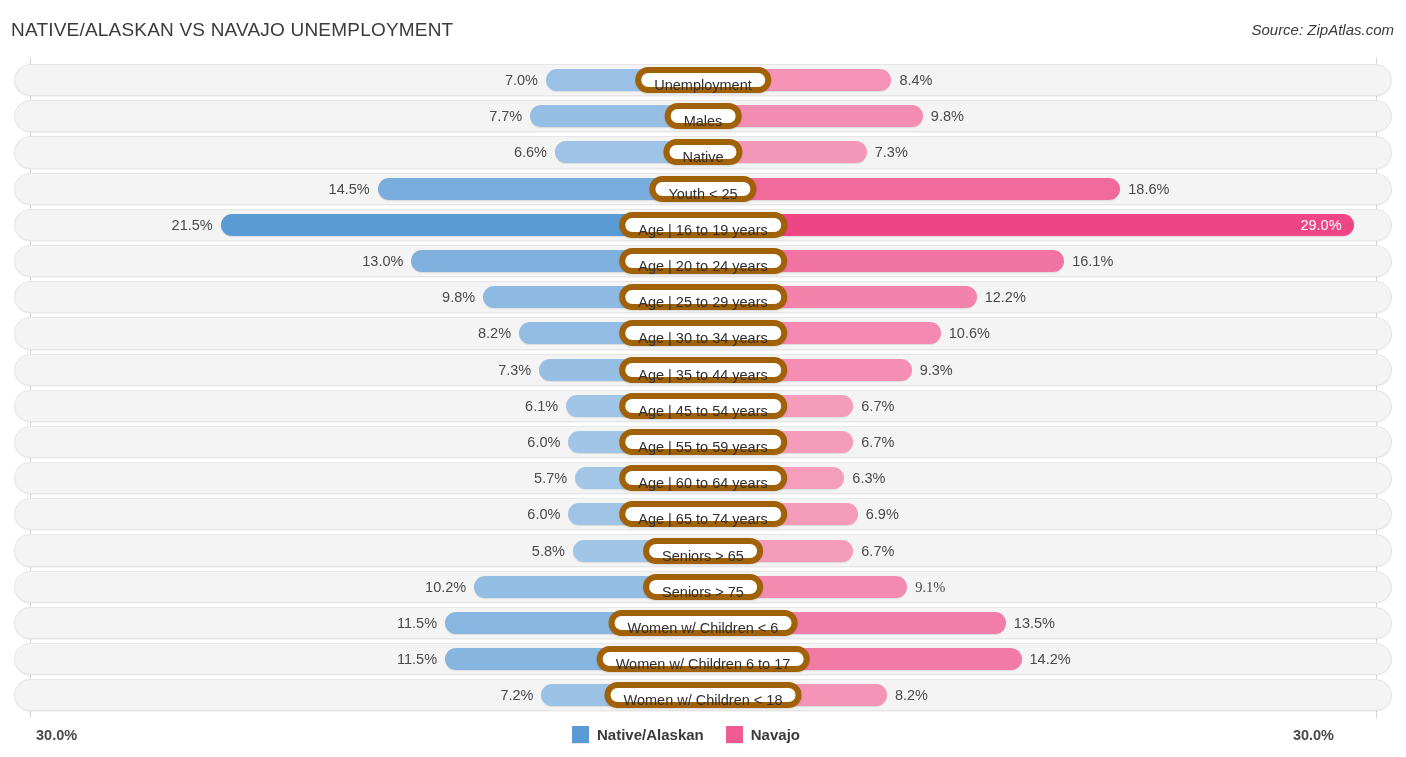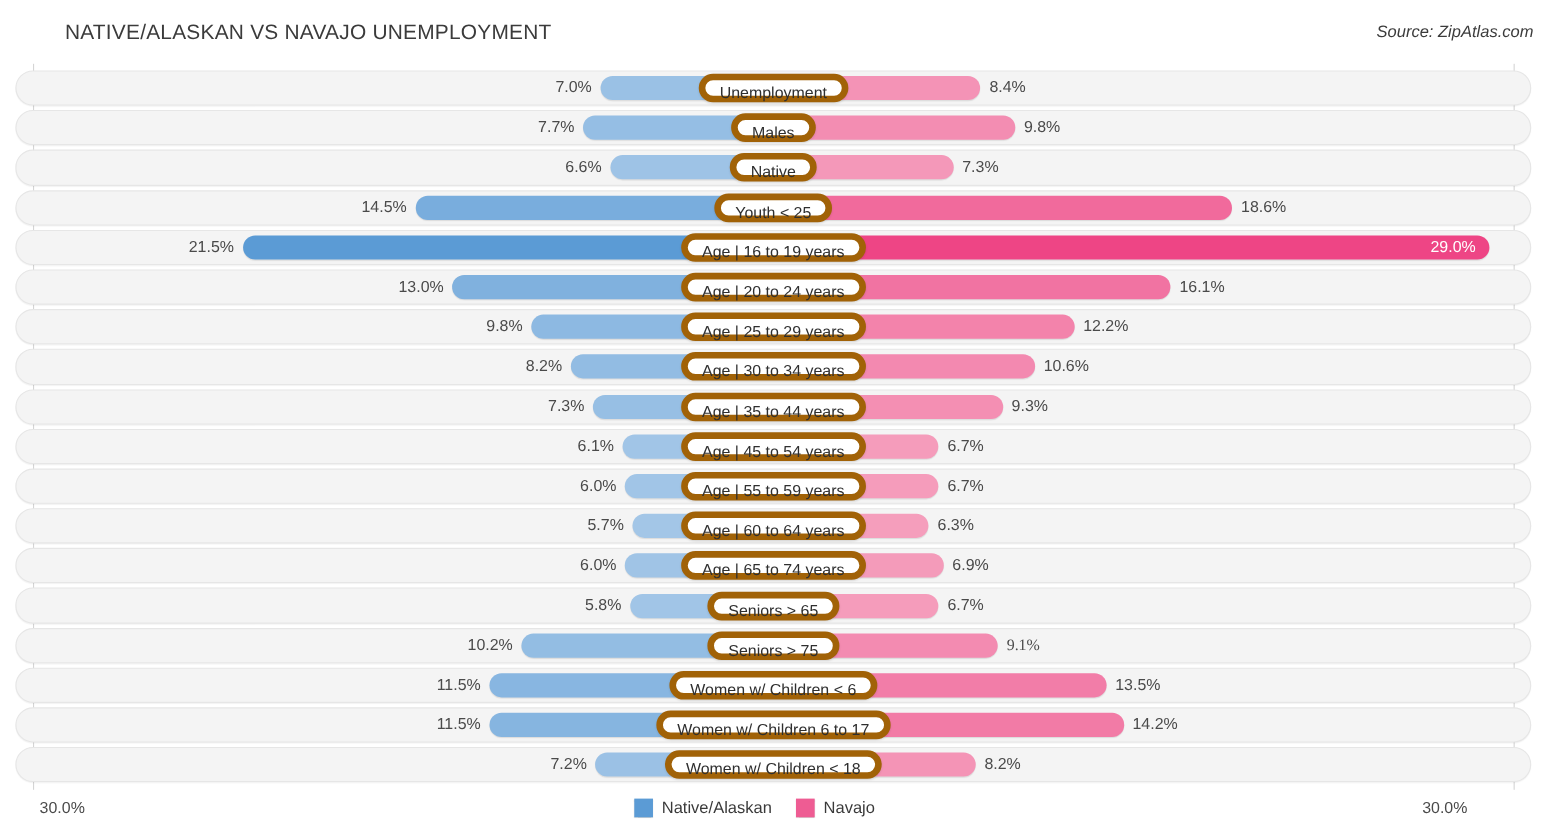--- a/index.html
+++ b/index.html
@@ -10,21 +10,20 @@
     font-family: "Liberation Sans", sans-serif;
     overflow: hidden;
   }
   #chart-root { position: relative; width: 1406px; height: 757px; background: #fff; }
 
   .header { position: absolute; top: 0; left: 0; width: 1406px; height: 54px; }
   .chart-title {
     position: absolute; left: 11px; top: 19px;
     font-size: 19px; color: #3b3b3b; letter-spacing: .2px;
     white-space: nowrap;
-    margin-left: 48px;
   }
   .chart-source {
     position: absolute; right: 12px; top: 21px;
     font-size: 15px; font-style: italic; color: #3b3b3b;
     white-space: nowrap;
   }
 
   .plot { position: absolute; left: 0; top: 58px; width: 1406px; height: 660px; }
 
   .gridline { position: absolute; top: 0; bottom: 0; width: 1px; background: #d5d5d5; }
@@ -71,21 +70,21 @@
     border: 6px solid #a16207;
     border-radius: 14px;
     height: 26px; line-height: 24px;
     padding: 0 13px;
     font-size: 14.5px; color: #2f2f2f;
     white-space: nowrap;
     box-shadow: 0 1px 2px rgba(0,0,0,.13);
     z-index: 4;
   }
 
-  .footer { position: absolute; left: 0; top: 718px; width: 1372px; height: 39px; }
+  .footer { position: absolute; left: 0; top: 718px; width: 1372px; height: 39px; font-weight: bold; }
   .axis-min, .axis-max {
     position: absolute; top: 9px;
     font-size: 14.5px; color: #4a4a4a; white-space: nowrap;
   }
   .axis-min { left: 36px; }
   .axis-max { right: 38px; }
 
   .legend {
     position: absolute; left: 50%; top: 8px; transform: translateX(-50%);
     display: flex; align-items: center; gap: 22px;

